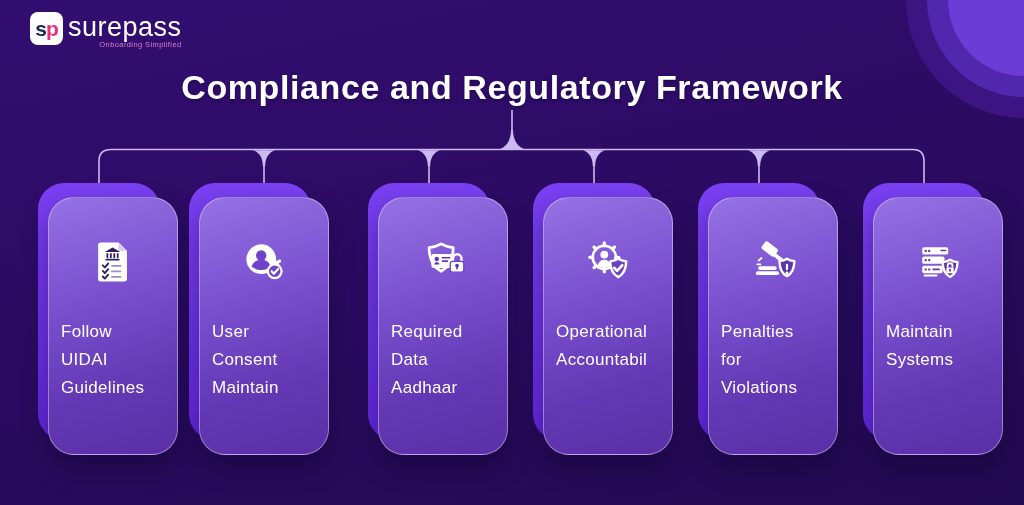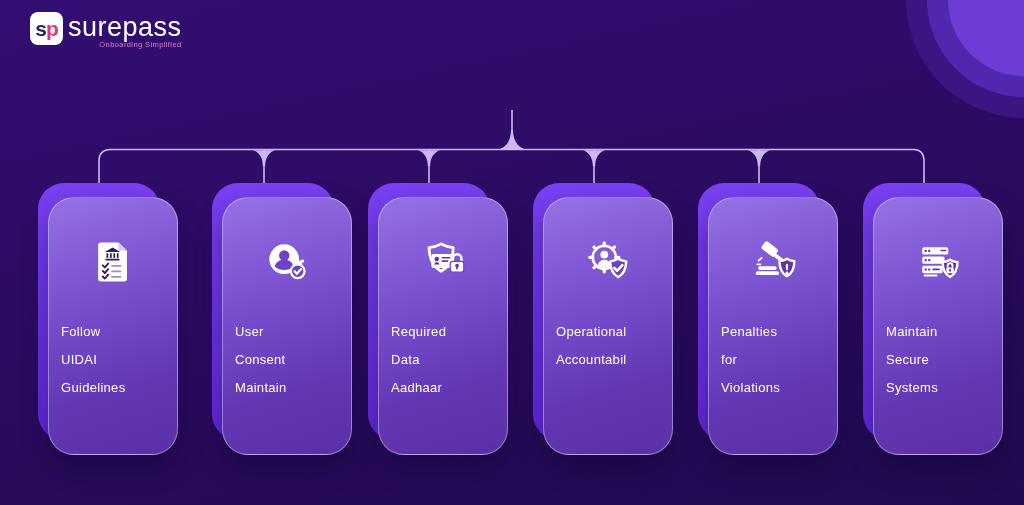--- a/index.html
+++ b/index.html
@@ -38,21 +38,21 @@
   }
   .card-front{
     position:absolute;left:10px;top:14px;width:130px;height:258px;border-radius:26px;
     background:linear-gradient(163deg,#9671e4 0%,#7a50cf 38%,#6438b4 72%,#5a2fa6 100%);
     border:1px solid rgba(255,255,255,.38);
     box-shadow:0 12px 26px rgba(8,0,35,.35);
     box-sizing:border-box;
   }
   .icon-wrap{height:56px;margin-top:38px;display:flex;justify-content:center;}
   .card-lines{margin:26px 0 0 12px;}
-  .card-line{color:#ffffff;font-size:13px;font-weight:500;letter-spacing:.3px;line-height:28px;white-space:nowrap;}
+  .card-line{color:#ffffff;font-size:17px;font-weight:500;letter-spacing:.3px;line-height:28px;white-space:nowrap;}
 </style>
 </head>
 <body>
 
 <div class="stage">
 
   <div class="corner-ring ring-outer"></div>
   <div class="corner-ring ring-mid"></div>
   <div class="corner-ring ring-inner"></div>
 
@@ -60,20 +60,21 @@
     <div class="logo-box">
       <span class="ls">s</span>
         <span class="lp">p</span>
     </div>
     <div class="logo-text">
       <span class="logo-name">surepass</span>
       <span class="logo-tagline">Onboarding Simplified</span>
     </div>
   </div>
 
+  <h1 class="page-title">Compliance and Regulatory Framework</h1>
 
   <svg class="connector" width="1024" height="220" viewBox="0 0 1024 220">
     <g stroke="#cbb9f1" stroke-width="1.6" fill="none">
       <path d="M512 110 V140"></path>
       <path d="M99 184 V161 Q99 149.5 111 149.5 H913 Q924 149.5 924 161 V184"></path>
       <path d="M264 149.5 V184"></path>
       <path d="M429 149.5 V184"></path>
       <path d="M594 149.5 V184"></path>
       <path d="M759 149.5 V184"></path>
     </g>
@@ -108,21 +109,21 @@
         </svg>
       </div>
       <div class="card-lines">
         <div class="card-line">Follow</div>
         <div class="card-line">UIDAI</div>
         <div class="card-line">Guidelines</div>
       </div>
     </div>
   </div>
 
-  <div class="card-group" style="left:212px">
+  <div class="card-group" style="left:189px">
     <div class="card-back"></div>
     <div class="card-front">
       <div class="icon-wrap">
         <svg width="52" height="52" viewBox="0 0 56 56">
           <circle cx="25" cy="25" r="16" fill="#fff"></circle>
           <circle cx="25" cy="21" r="5.6" fill="#6f42c8"></circle>
           <path d="M14.6 32.8c1.8-5.2 5.9-7.2 10.4-7.2s8.6 2 10.4 7.2A16 16 0 0 1 14.6 32.8z" fill="#6f42c8"></path>
           <path d="M33.5 29.5l8.5-3.2 2.8 4.4-7.8 4.6z" fill="#fff"></path>
           <path d="M42 26.3l3.6-1.2 1 2.8-3.4 1.6z" fill="#fff"></path>
           <circle cx="39.5" cy="38" r="7.4" fill="#6f42c8" stroke="#fff" stroke-width="2.4"></circle>
@@ -242,19 +243,18 @@
           </g>
           <path d="M41 25.5c2.4 1.6 5 2.3 8 2.6-.1 7.3-2.1 13-8 16.1-5.9-3.1-7.9-8.8-8-16.1 3-.3 5.6-1 8-2.6z" fill="#5e35a9" stroke="#fff" stroke-width="2.6" stroke-linejoin="round"></path>
           <path d="M38.4 34v-2a2.6 2.6 0 0 1 5.2 0v2" stroke="#fff" stroke-width="2" fill="none"></path>
           <rect x="37" y="33.8" width="8" height="6.4" rx="1.4" fill="#fff"></rect>
           <circle cx="41" cy="36.6" r="1.2" fill="#5e35a9"></circle>
           <rect x="40.5" y="37" width="1" height="2" rx=".5" fill="#5e35a9"></rect>
         </svg>
       </div>
       <div class="card-lines">
         <div class="card-line">Maintain</div>
-        <div class="card-line">Secure</div>
         <div class="card-line">Systems</div>
       </div>
     </div>
   </div>
 
 </div>
 
 </body></html>

